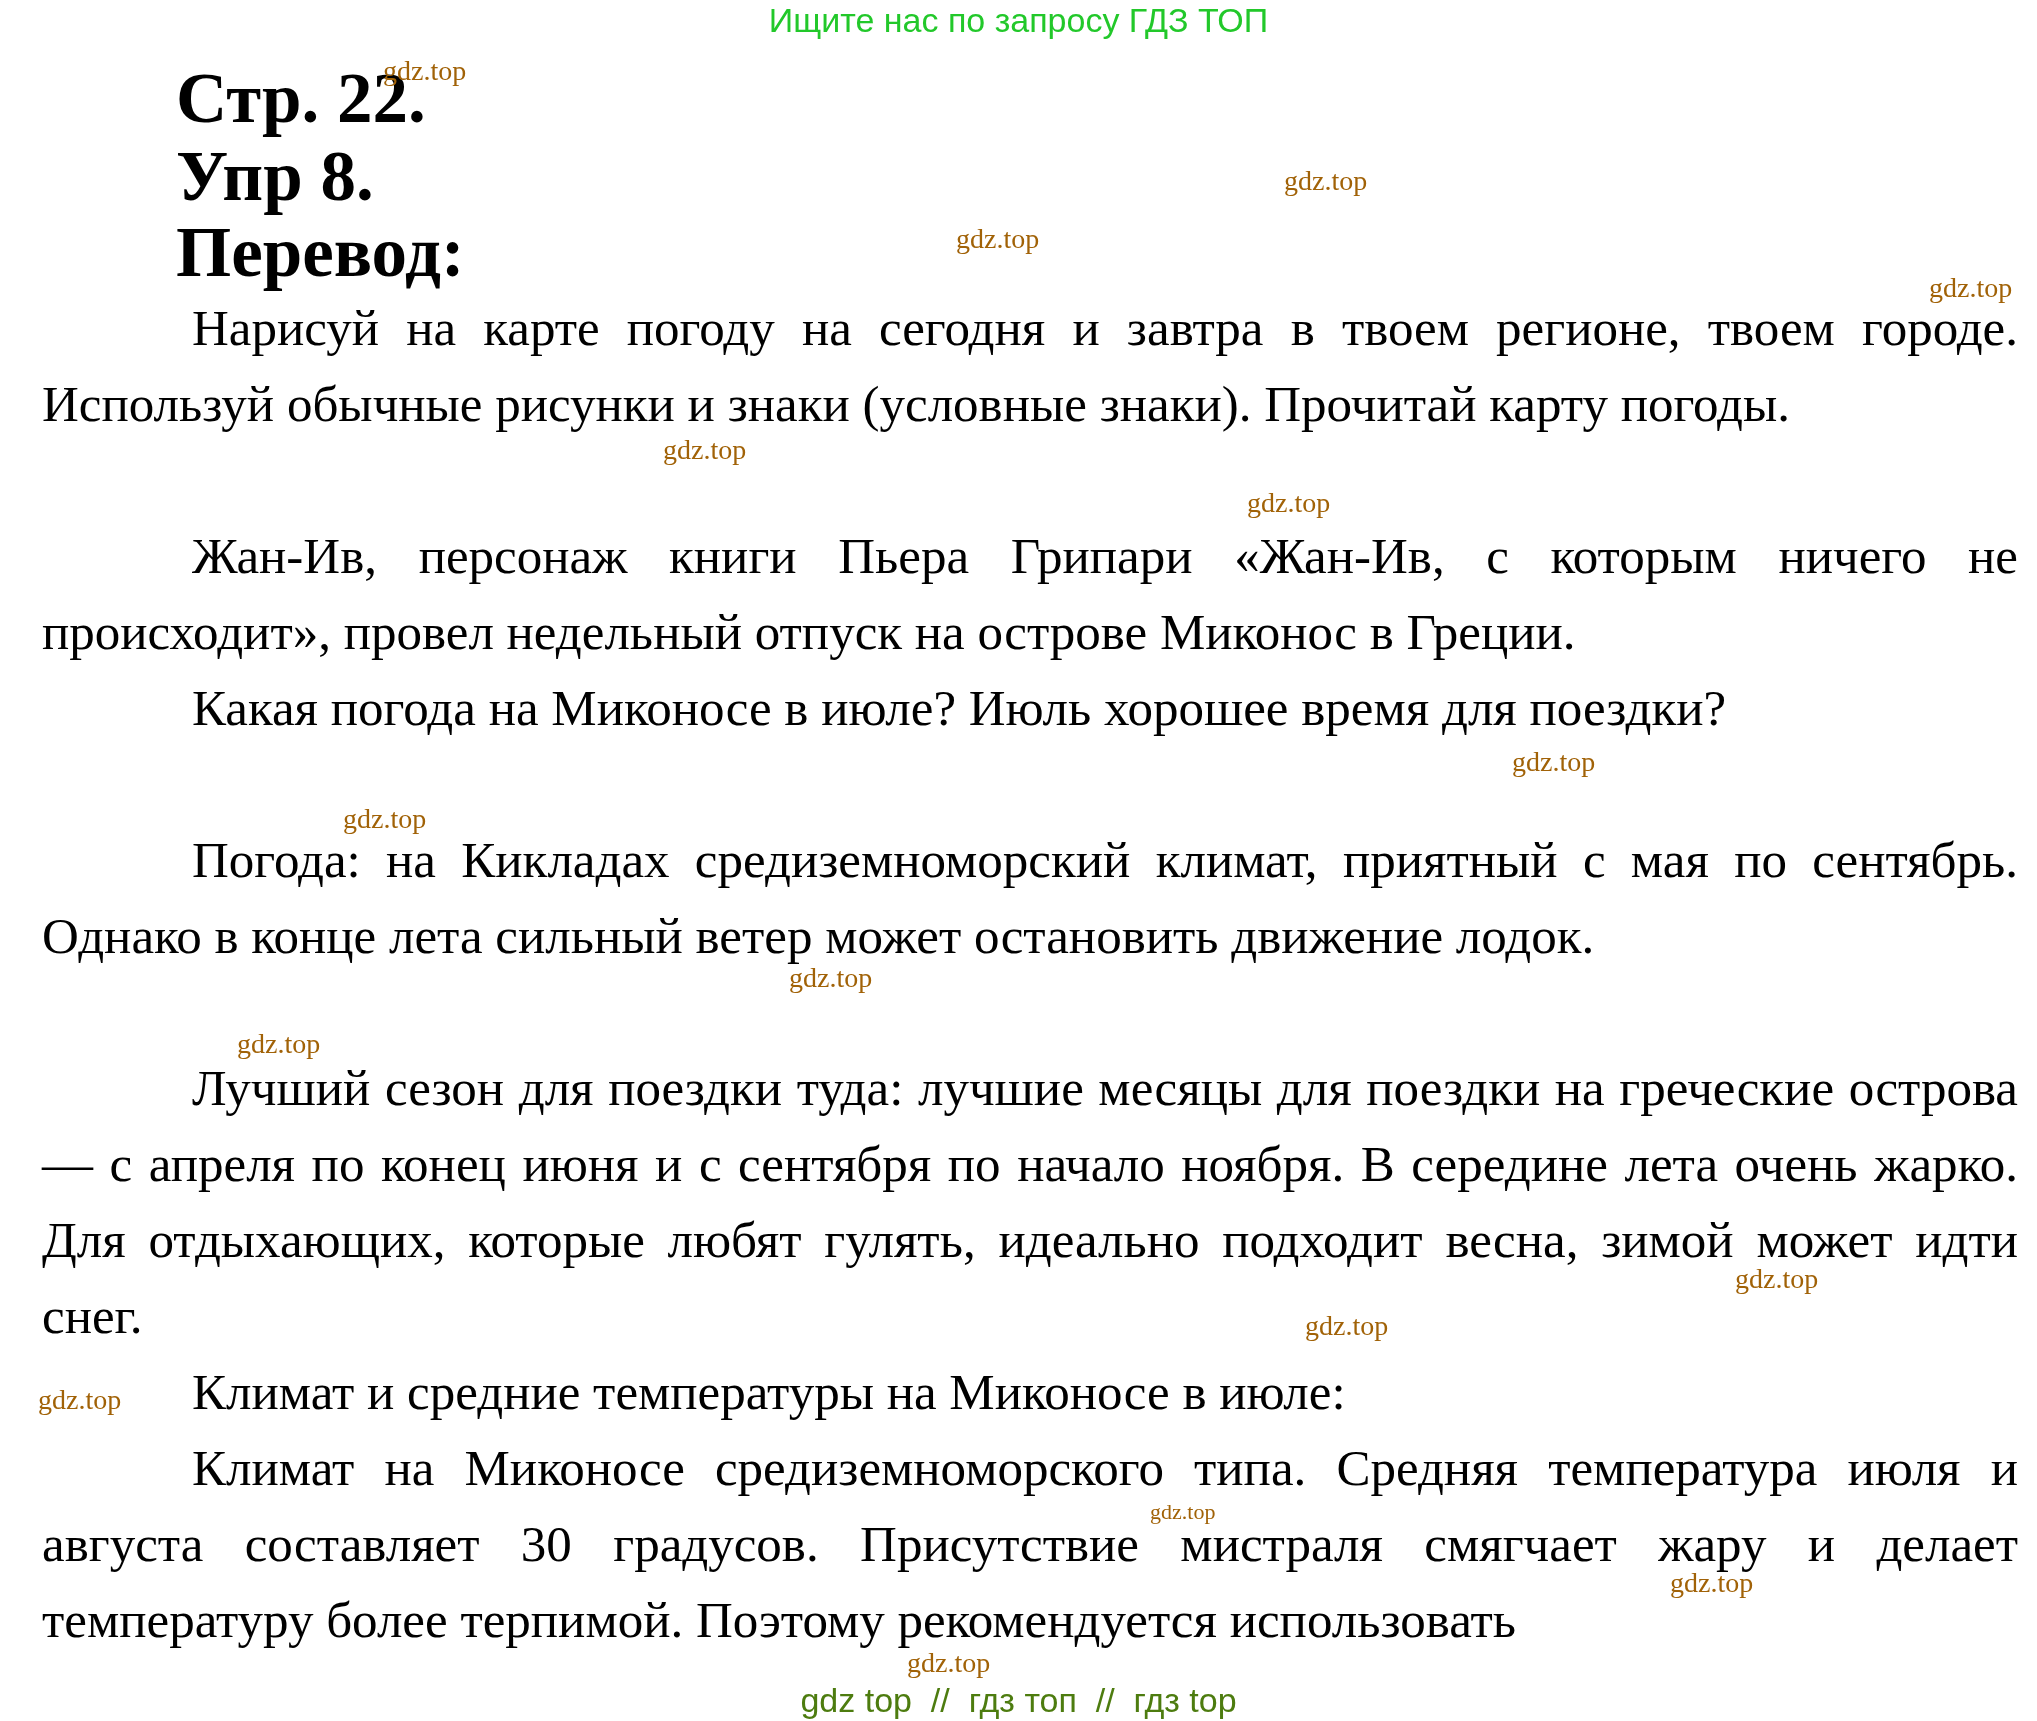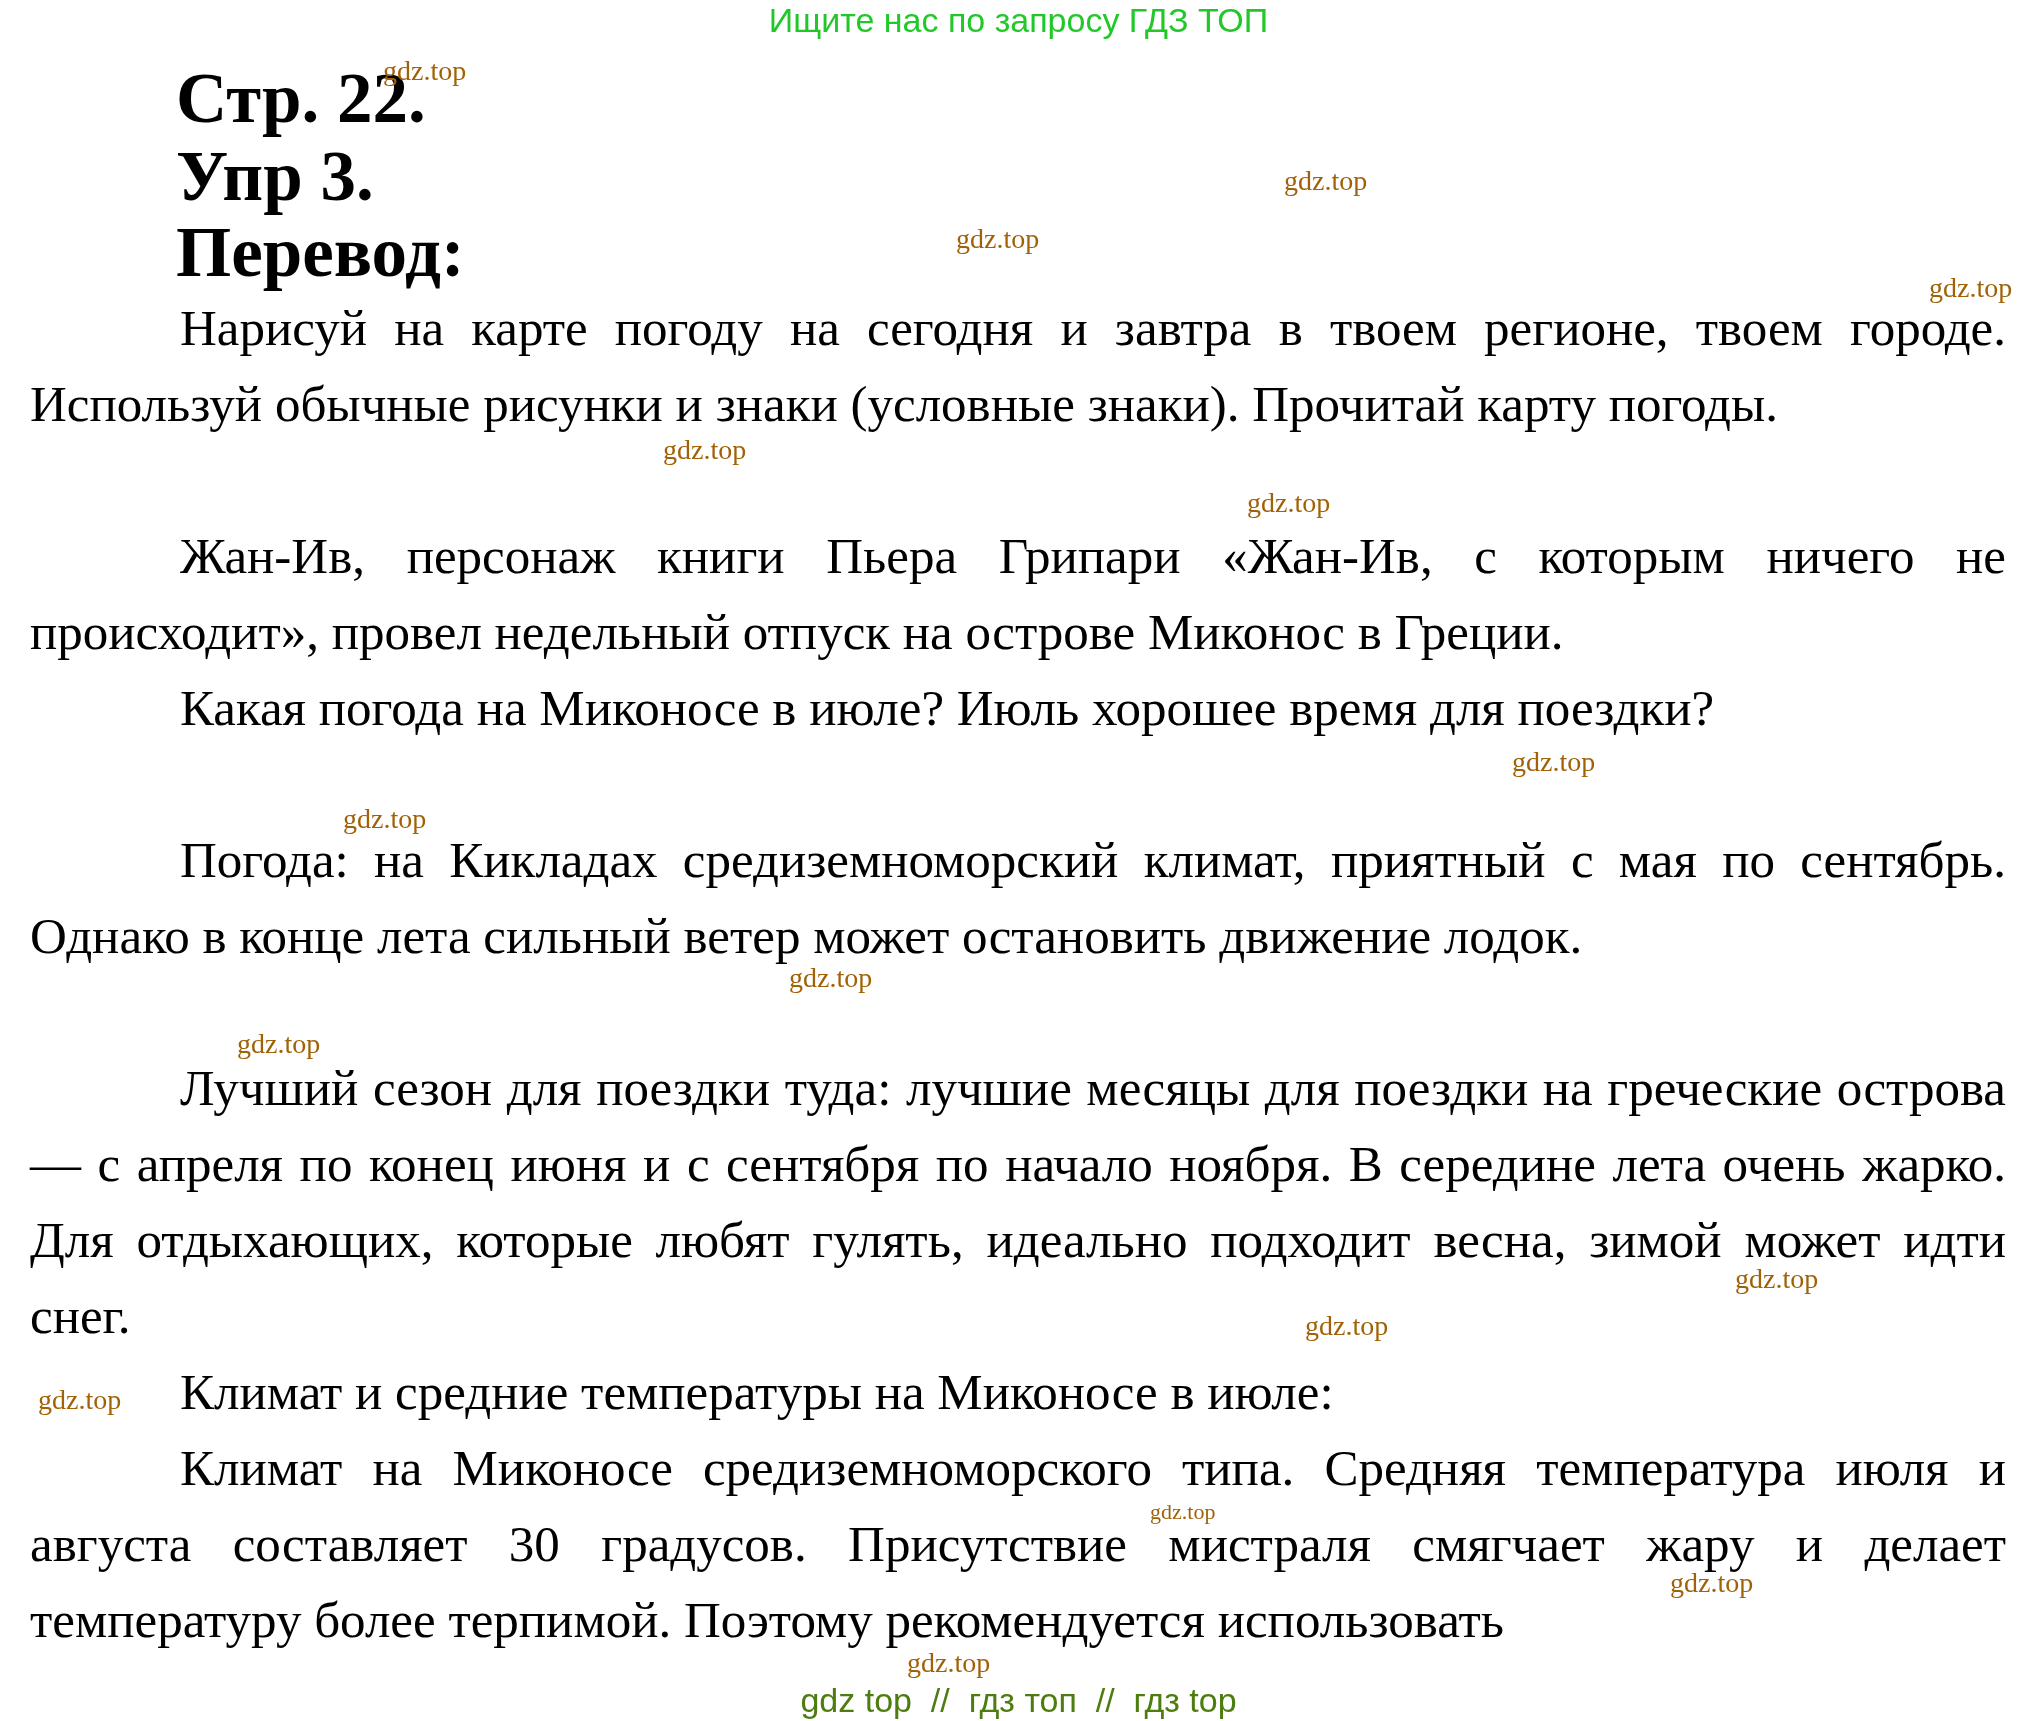--- a/index.html
+++ b/index.html
@@ -1,33 +1,33 @@
 <!DOCTYPE html>
 <html><head>
 <meta charset="utf-8">
 <style>
   html, body { margin:0; padding:0; background:#ffffff; }
   body { width:2037px; height:1721px; position:relative; overflow:hidden; }
   .banner { position:absolute; top:0; left:0; width:2037px; text-align:center;
     font-family:"Liberation Sans", sans-serif; font-size:34px; color:#22c82a; line-height:40px; }
   .h { position:absolute; left:176px; font-family:"Liberation Serif", serif; font-weight:bold; font-size:71px; color:#000; line-height:60px; }
-  .para { position:absolute; left:30px; width:1976px; font-family:"Liberation Serif", serif; font-size:51px; color:#000;
+  .para { position:absolute; left:42px; width:1976px; font-family:"Liberation Serif", serif; font-size:51px; color:#000;
     line-height:76px; text-align:justify; text-align-last:left; }
   .indent { text-indent:150px; }
   .wm { position:absolute; font-family:Liberation Serif, serif; font-size:28px; color:#a16207; line-height:30px; white-space:nowrap;text-align:center; }
   .footer { position:absolute; top:1680px; left:0; width:2037px; text-align:center;
     font-family:"Liberation Sans", sans-serif; font-size:34px; color:#4d7c0f; line-height:40px; white-space:pre; }
 </style>
 </head>
 <body>
 
 <div class="banner">Ищите нас по запросу ГДЗ ТОП</div>
 
 <div class="h" style="top:68px;">Стр. 22.</div>
-<div class="h" style="top:146px;">Упр 3.</div>
+<div class="h" style="top:146px;">Упр 8.</div>
 <div class="h" style="top:222px;">Перевод:</div>
 
 <div class="para indent" style="top:290px;">Нарисуй на карте погоду на сегодня и завтра в твоем регионе, твоем городе. Используй обычные рисунки и знаки (условные знаки). Прочитай карту погоды.</div>
 <div class="para indent" style="top:518px;">Жан-Ив, персонаж книги Пьера Грипари «Жан-Ив, с которым ничего не происходит», провел недельный отпуск на острове Миконос в Греции.</div>
 <div class="para indent" style="top:670px;">Какая погода на Миконосе в июле? Июль хорошее время для поездки?</div>
 <div class="para indent" style="top:822px;">Погода: на Кикладах средиземноморский климат, приятный с мая по сентябрь. Однако в конце лета сильный ветер может остановить движение лодок.</div>
 <div class="para indent" style="top:1050px;">Лучший сезон для поездки туда: лучшие месяцы для поездки на греческие острова — с апреля по конец июня и с сентября по начало ноября. В середине лета очень жарко. Для отдыхающих, которые любят гулять, идеально подходит весна, зимой может идти снег.</div>
 <div class="para indent" style="top:1354px;">Климат и средние температуры на Миконосе в июле:</div>
 <div class="para indent" style="top:1430px;">Климат на Миконосе средиземноморского типа. Средняя температура июля и августа составляет 30 градусов. Присутствие мистраля смягчает жару и делает температуру более терпимой. Поэтому рекомендуется использовать</div>
 

